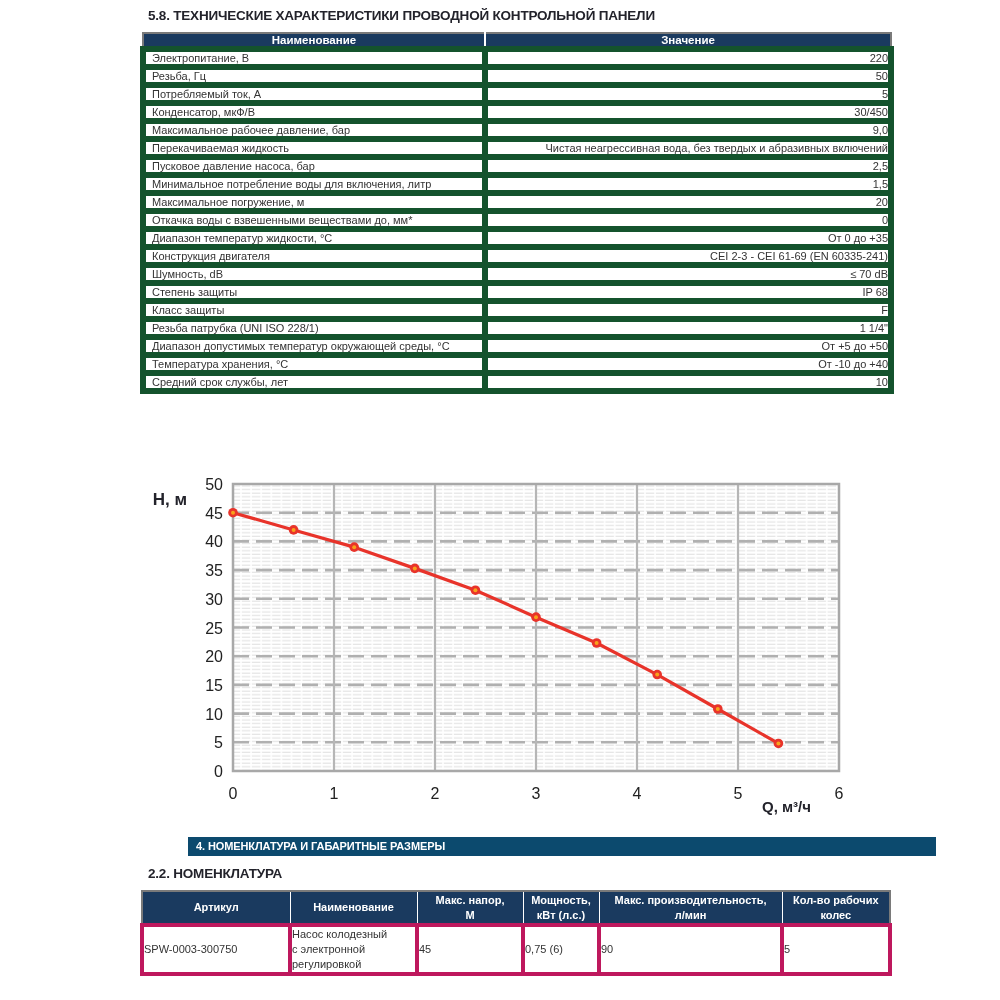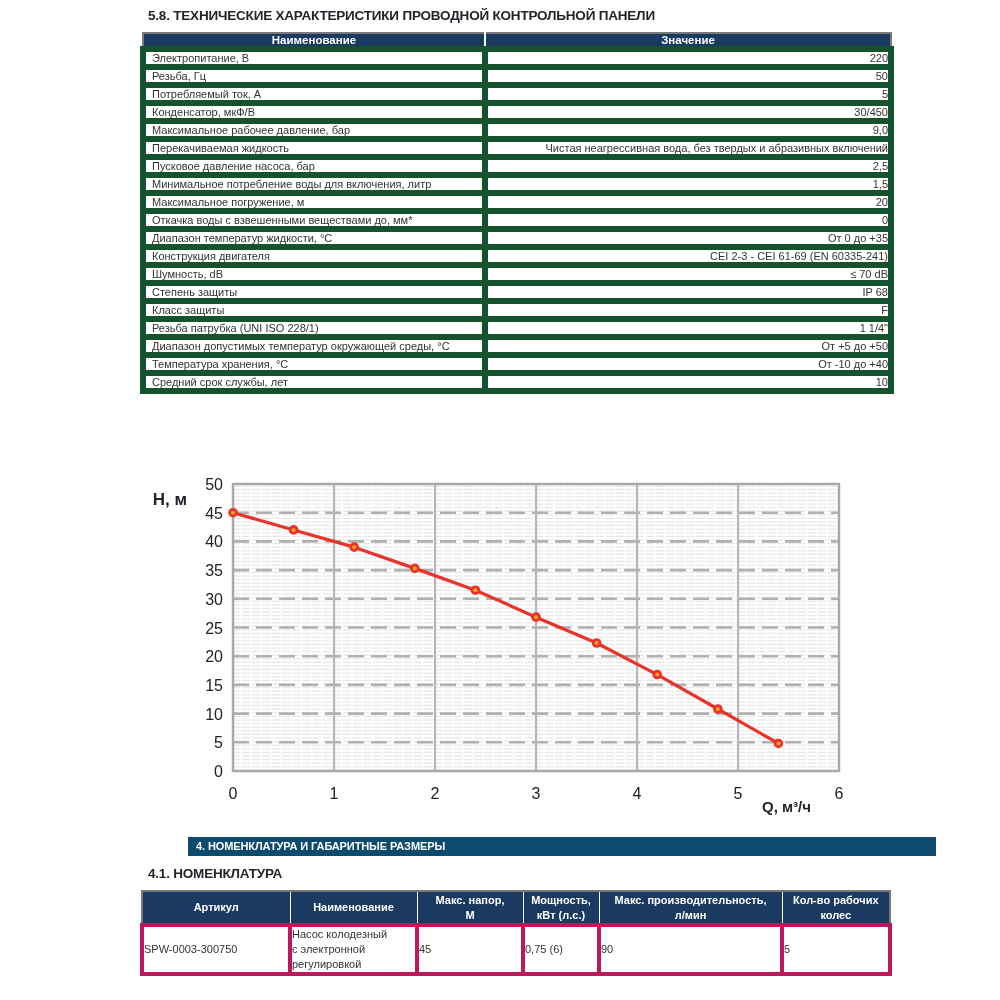--- a/index.html
+++ b/index.html
@@ -220,21 +220,21 @@
           <text x="598" y="334" text-anchor="middle" font-size="16" fill="#222222">5</text>
           <text x="699" y="334" text-anchor="middle" font-size="16" fill="#222222">6</text>
         </g>
       <text x="47" y="40" text-anchor="end" font-size="17" font-weight="bold" fill="#23232b">H, м</text>
       <text x="622" y="347" text-anchor="start" font-size="15" font-weight="bold" fill="#23232b">Q, м³/ч</text>
     </svg>
   </div>
 
   <div class="section-bar">4. НОМЕНКЛАТУРА И ГАБАРИТНЫЕ РАЗМЕРЫ</div>
 
-  <div class="heading" style="top:866px;">4.1. НОМЕНКЛАТУРА</div>
+  <div class="heading" style="top:866px;">2.2. НОМЕНКЛАТУРА</div>
 
   <div class="nomen-table-wrap">
     <table class="nomen-table">
       <colgroup>
         <col style="width:148px">
           <col style="width:127px">
           <col style="width:106px">
         <col style="width:76px">
           <col style="width:183px">
           <col style="width:108px">

